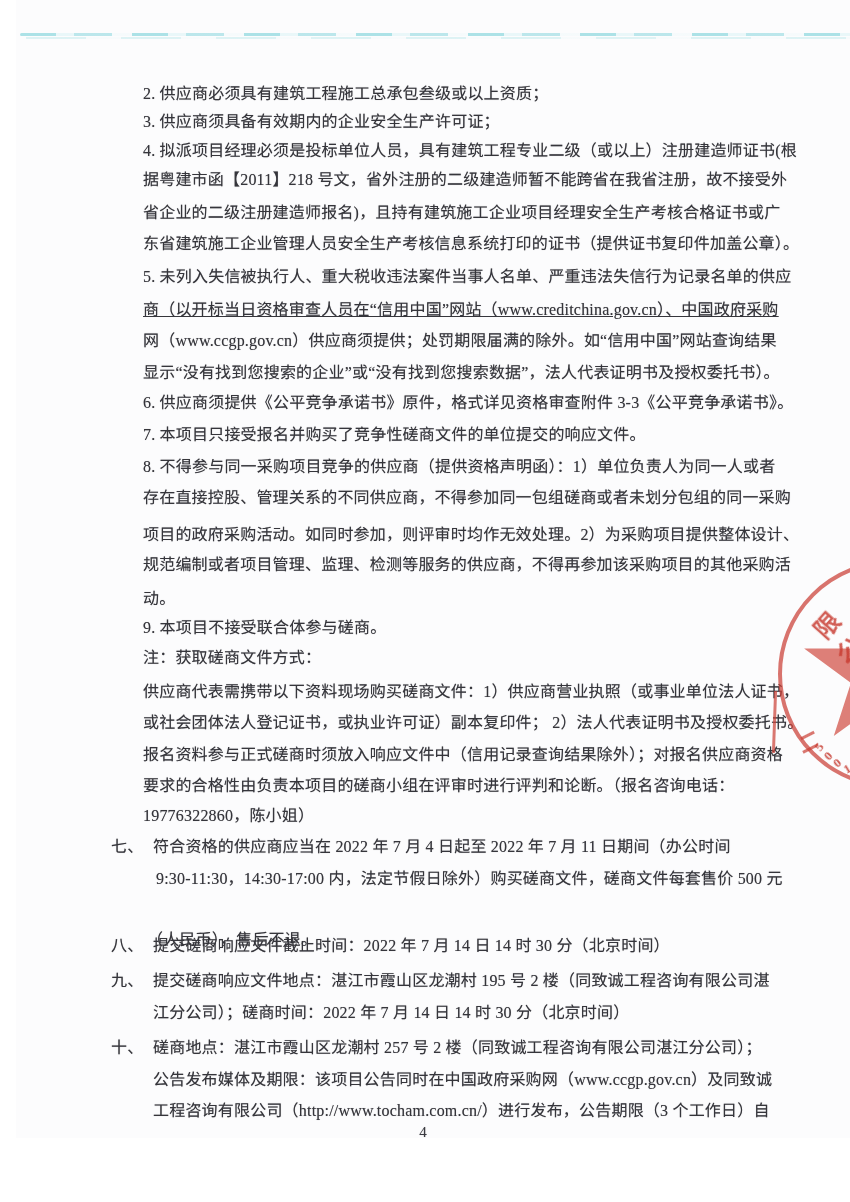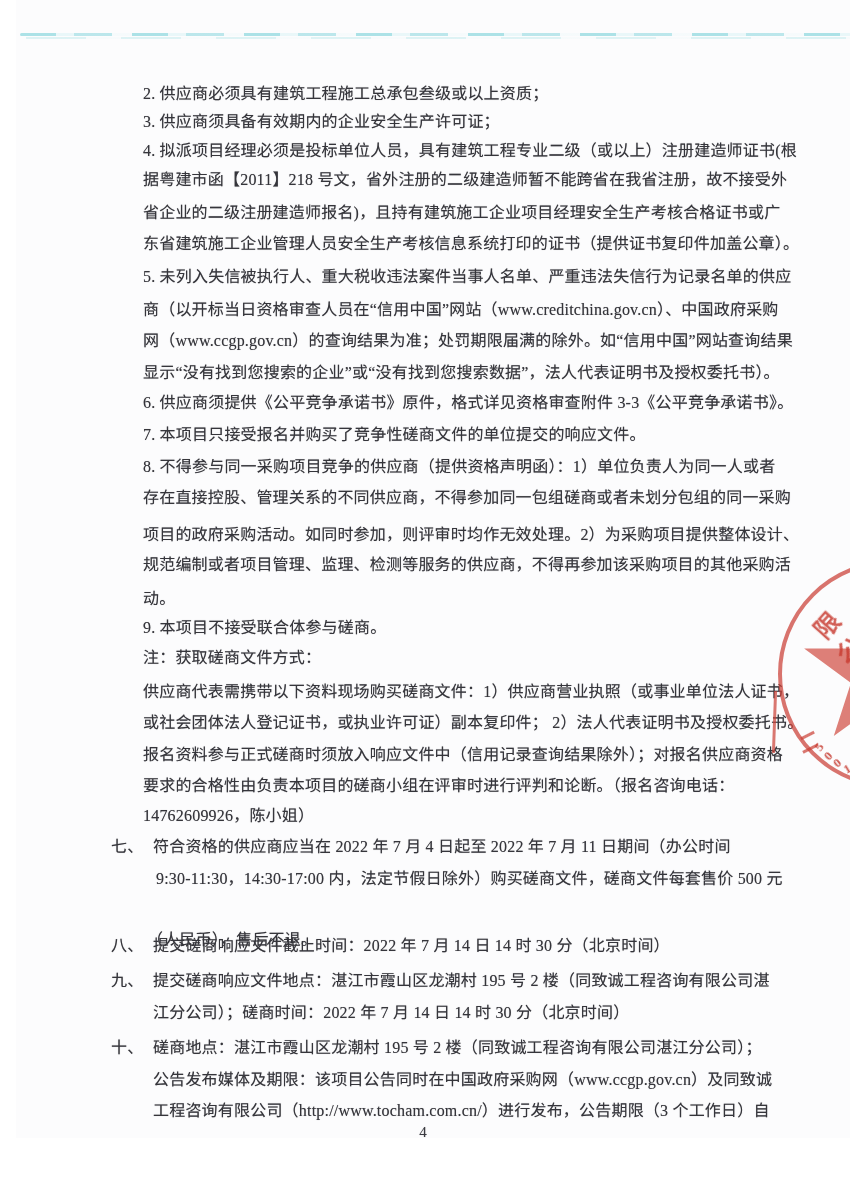--- a/index.html
+++ b/index.html
@@ -72,48 +72,48 @@
   <div class="scan-right"></div>
 
   <div id="text-layer">
       <div class="line" style="top: 85px; left: 127px;">2. 供应商必须具有建筑工程施工总承包叁级或以上资质；</div>
       <div class="line" style="top: 113px; left: 127px;">3. 供应商须具备有效期内的企业安全生产许可证；</div>
       <div class="line" style="top: 142px; left: 127px;">4. 拟派项目经理必须是投标单位人员，具有建筑工程专业二级（或以上）注册建造师证书(根</div>
       <div class="line" style="top: 171px; left: 127px;">据粤建市函【2011】218 号文，省外注册的二级建造师暂不能跨省在我省注册，故不接受外</div>
       <div class="line" style="top: 204px; left: 127px; text-align: center;">省企业的二级注册建造师报名)，且持有建筑施工企业项目经理安全生产考核合格证书或广</div>
       <div class="line" style="top: 235px; left: 127px;">东省建筑施工企业管理人员安全生产考核信息系统打印的证书（提供证书复印件加盖公章）。</div>
       <div class="line" style="top: 268px; left: 127px;">5. 未列入失信被执行人、重大税收违法案件当事人名单、严重违法失信行为记录名单的供应</div>
-      <div class="line" style="top: 301px; left: 127px;">商（以开标当日资格审查人员在“信用中国”网站（www.creditchina.gov.cn）、中国政府采购</div>
-      <div class="line" style="top: 332px; left: 127px;">网（www.ccgp.gov.cn）的查询结果为准；处罚期限届满的除外。如“信用中国”网站查询结果</div>
+      <div class="line" style="top: 301px; left: 127px; text-decoration: underline;">商（以开标当日资格审查人员在“信用中国”网站（www.creditchina.gov.cn）、中国政府采购</div>
+      <div class="line" style="top: 332px; left: 127px;">网（www.ccgp.gov.cn）供应商须提供；处罚期限届满的除外。如“信用中国”网站查询结果</div>
       <div class="line" style="top: 364px; left: 127px;">显示“没有找到您搜索的企业”或“没有找到您搜索数据”，法人代表证明书及授权委托书）。</div>
       <div class="line" style="top: 394px; left: 127px;">6. 供应商须提供《公平竞争承诺书》原件，格式详见资格审查附件 3-3《公平竞争承诺书》。</div>
       <div class="line" style="top: 426px; left: 127px; text-align: center;">7. 本项目只接受报名并购买了竞争性磋商文件的单位提交的响应文件。</div>
       <div class="line" style="top: 458px; left: 127px;">8. 不得参与同一采购项目竞争的供应商（提供资格声明函）：1）单位负责人为同一人或者</div>
       <div class="line" style="top: 489px; left: 127px;">存在直接控股、管理关系的不同供应商，不得参加同一包组磋商或者未划分包组的同一采购</div>
       <div class="line" style="top: 526px; left: 127px; text-align: center;">项目的政府采购活动。如同时参加，则评审时均作无效处理。2）为采购项目提供整体设计、</div>
       <div class="line" style="top: 556px; left: 127px; text-align: right;">规范编制或者项目管理、监理、检测等服务的供应商，不得再参加该采购项目的其他采购活</div>
       <div class="line" style="top: 590px; left: 127px;">动。</div>
       <div class="line" style="top: 619px; left: 127px;">9. 本项目不接受联合体参与磋商。</div>
       <div class="line" style="top: 649px; left: 127px;">注：获取磋商文件方式：</div>
       <div class="line" style="top: 683px; left: 127px;">供应商代表需携带以下资料现场购买磋商文件：1）供应商营业执照（或事业单位法人证书，</div>
       <div class="line" style="top: 714px; left: 127px;">或社会团体法人登记证书，或执业许可证）副本复印件； 2）法人代表证明书及授权委托书。</div>
       <div class="line" style="top: 746px; left: 127px;">报名资料参与正式磋商时须放入响应文件中（信用记录查询结果除外）；对报名供应商资格</div>
       <div class="line" style="top: 777px; left: 127px;">要求的合格性由负责本项目的磋商小组在评审时进行评判和论断。（报名咨询电话：</div>
-      <div class="line" style="top: 807px; left: 127px;">14762609926，陈小姐）</div>
+      <div class="line" style="top: 807px; left: 127px;">19776322860，陈小姐）</div>
       <div class="line" style="top: 838px; left: 95px;">七、</div>
       <div class="line" style="top: 838px; left: 137px;">符合资格的供应商应当在 2022 年 7 月 4 日起至 2022 年 7 月 11 日期间（办公时间</div>
       <div class="line" style="top: 870px; left: 140px;">9:30-11:30，14:30-17:00 内，法定节假日除外）购买磋商文件，磋商文件每套售价 500 元</div>
       <div class="line" style="top: 931px; left: 131px;">（人民币），售后不退。</div>
       <div class="line" style="top: 937px; left: 95px;">八、</div>
       <div class="line" style="top: 937px; left: 137px;">提交磋商响应文件截止时间：2022 年 7 月 14 日 14 时 30 分（北京时间）</div>
       <div class="line" style="top: 972px; left: 95px;">九、</div>
       <div class="line" style="top: 972px; left: 137px;">提交磋商响应文件地点：湛江市霞山区龙潮村 195 号 2 楼（同致诚工程咨询有限公司湛</div>
       <div class="line" style="top: 1004px; left: 137px;">江分公司）；磋商时间：2022 年 7 月 14 日 14 时 30 分（北京时间）</div>
       <div class="line" style="top: 1039px; left: 95px;">十、</div>
-      <div class="line" style="top: 1039px; left: 137px;">磋商地点：湛江市霞山区龙潮村 195 号 2 楼（同致诚工程咨询有限公司湛江分公司）；</div>
+      <div class="line" style="top: 1039px; left: 137px;">磋商地点：湛江市霞山区龙潮村 257 号 2 楼（同致诚工程咨询有限公司湛江分公司）；</div>
       <div class="line" style="top: 1071px; left: 137px;">公告发布媒体及期限：该项目公告同时在中国政府采购网（www.ccgp.gov.cn）及同致诚</div>
       <div class="line" style="top: 1102px; left: 137px;">工程咨询有限公司（http://www.tocham.com.cn/）进行发布，公告期限（3 个工作日）自</div>
     </div>
 
   <div>
     <div class="stamp-circle"></div>
     <div class="stamp-star"></div>
     <div id="stamp-chars">
         <span class="stamp-char" style="left: 797px; top: 606px; transform: rotate(-48deg);">限</span>
         <span class="stamp-char" style="left: 820px; top: 631px; transform: rotate(-34deg);">公</span>

